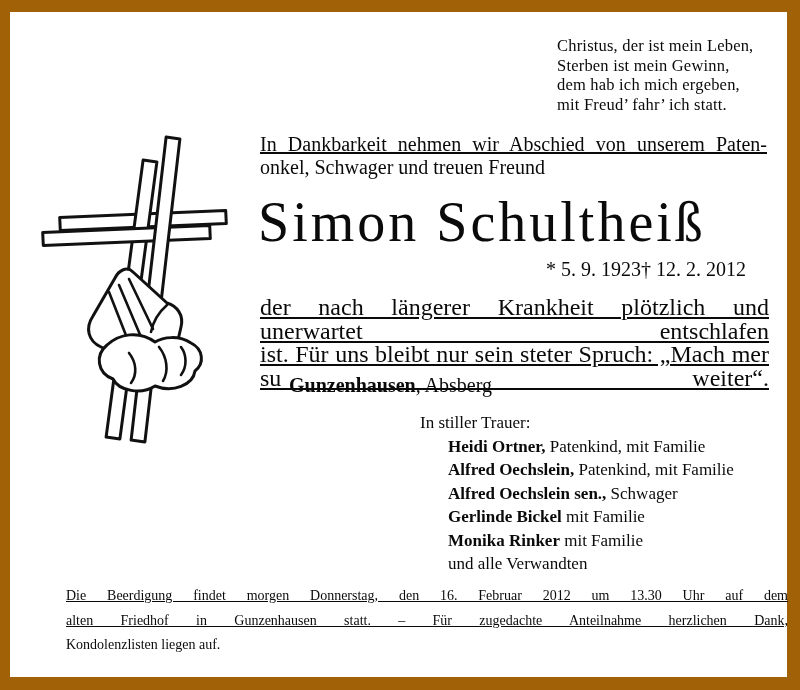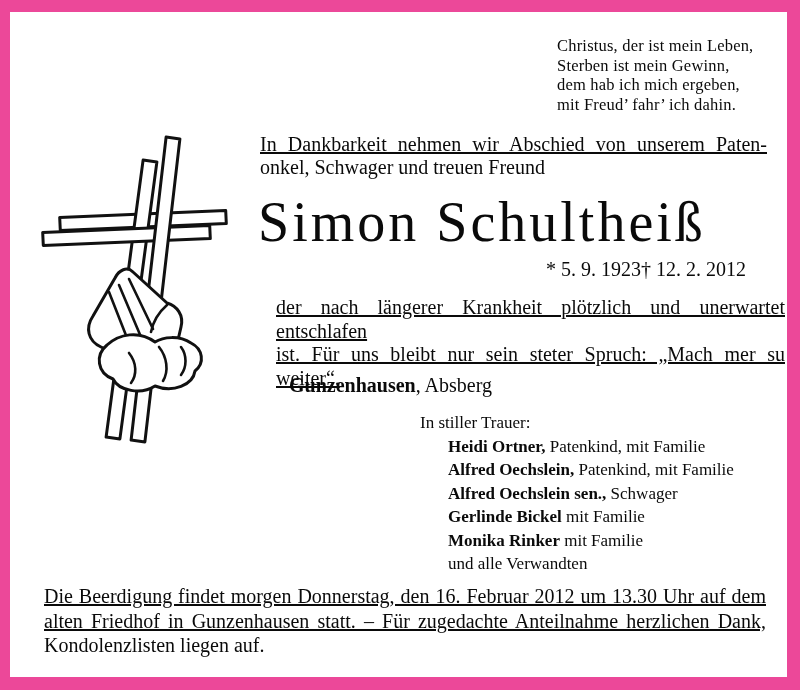--- a/index.html
+++ b/index.html
@@ -3,21 +3,21 @@
 <meta charset="utf-8">
 <style>
   * { margin: 0; padding: 0; box-sizing: border-box; }
   html, body { background: #000; }
   body { font-family: "Liberation Serif", "DejaVu Serif", serif; color: #0a0a0a; }
 
   .page {
     position: relative;
     width: 800px;
     height: 690px;
-    background: #ec4899;
+    background: #a16207;
     overflow: hidden;
   }
   .sheet {
     position: absolute;
     left: 10px; top: 12px; right: 13px; bottom: 13px;
     background: #ffffff;
   }
   .abs { position: absolute; }
 
   
@@ -47,54 +47,54 @@
 
   .dates {
     left: 260px; top: 257px; width: 507px;
     display: flex; justify-content: flex-end;
     font-size: 20px; line-height: 24px;
   }
   .death-date { padding-right: 21px; }
 
   .obituary {
     left: 260px; top: 296px; width: 509px;
-    font-size: 20px; line-height: 23.5px; margin-left: 16px;
+    font-size: 24px; line-height: 23.5px;
   }
 
   .location-line {
     left: 261px; top: 373px; width: 507px;
     font-size: 20px; line-height: 24px;
   }
   .b { font-weight: bold; margin-left: 28px; }
 
   .mourners {
     left: 420px; top: 411px; width: 360px;
     font-size: 17px; line-height: 23.5px;
   }
   .mourner { white-space: nowrap; }
 
   .funeral {
-    left: 44px; top: 584px; width: 722px;
-    font-size: 20px; line-height: 24.6px;
+    left: 66px; top: 584px; width: 722px;
+    font-size: 14px; line-height: 24.6px;
   }
 
   svg .line-art { fill: #ffffff; stroke: #111111; stroke-width: 3; stroke-linejoin: round; }
   svg .stroke-only { fill: none; stroke: #111111; stroke-width: 2.6; stroke-linecap: round; }
 </style>
 </head>
 <body>
 
 <div class="page">
   <div class="sheet"></div>
 
   <div class="abs verse">
     <div>Christus, der ist mein Leben,</div>
     <div>Sterben ist mein Gewinn,</div>
     <div>dem hab ich mich ergeben,</div>
-    <div>mit Freud’ fahr’ ich dahin.</div>
+    <div>mit Freud’ fahr’ ich statt.</div>
   </div>
 
   <svg class="abs illustration" viewBox="0 0 207 332">
 
     <path class="line-art" d="M26.7,86.5 L192.7,79.5 L193.3,92.5 L27.3,99.5 Z"></path>
 
     <path class="line-art" d="M110.1,29.1 L123.9,30.9 L86.9,307.9 L73.1,306.1 Z"></path>
 
     <path class="line-art" d="M9.7,101.5 L176.7,94.5 L177.3,107.5 L10.3,114.5 Z"></path>
 

